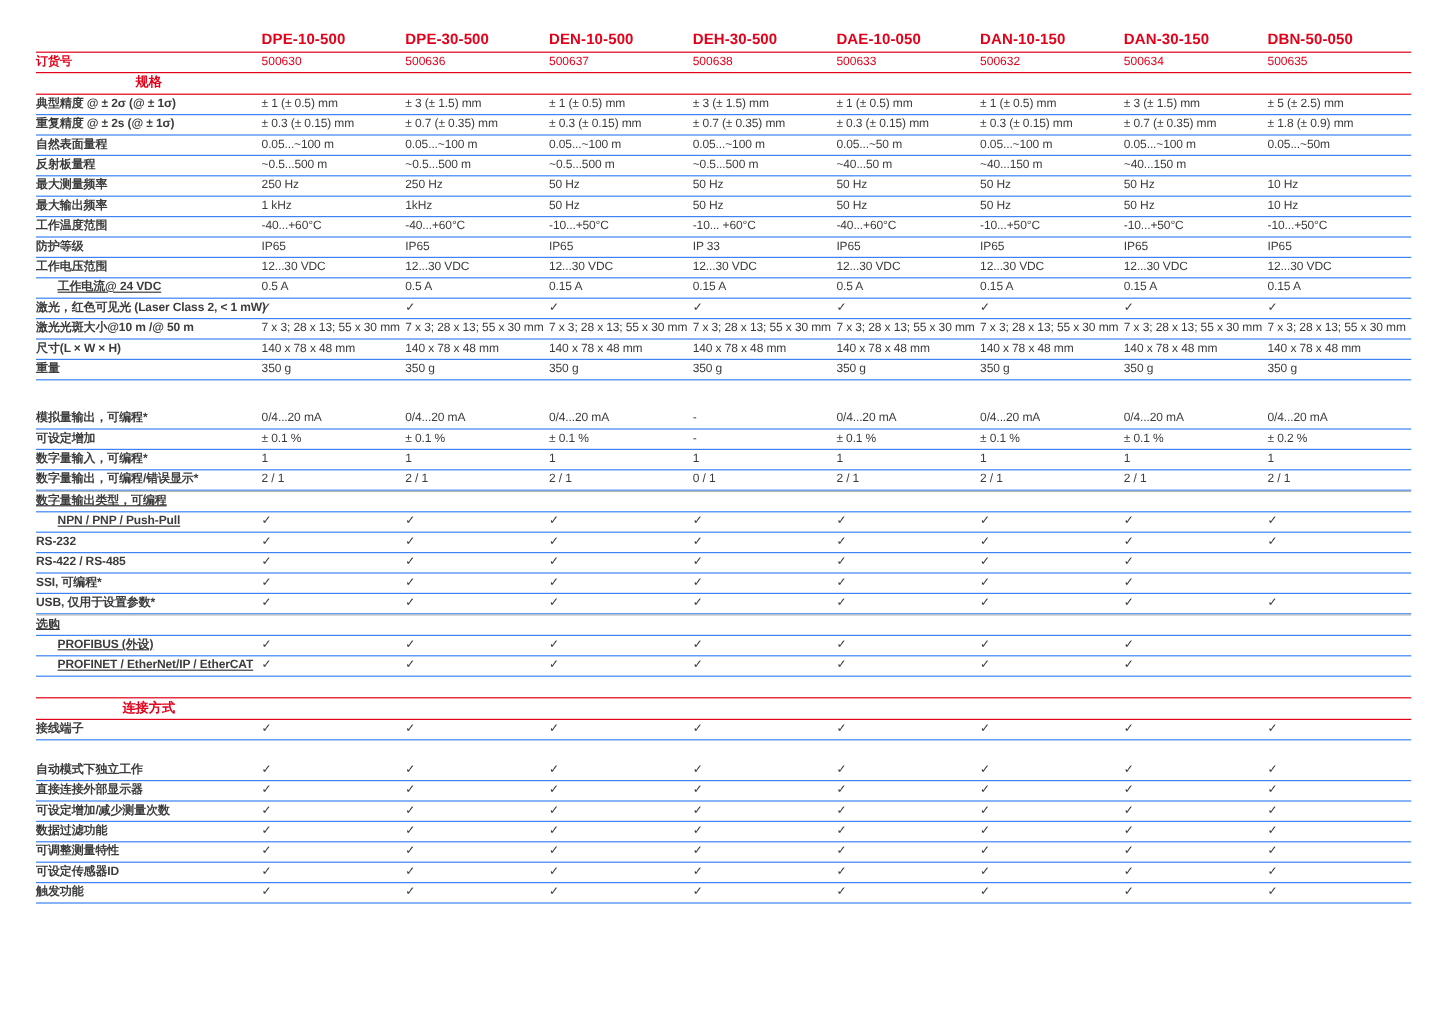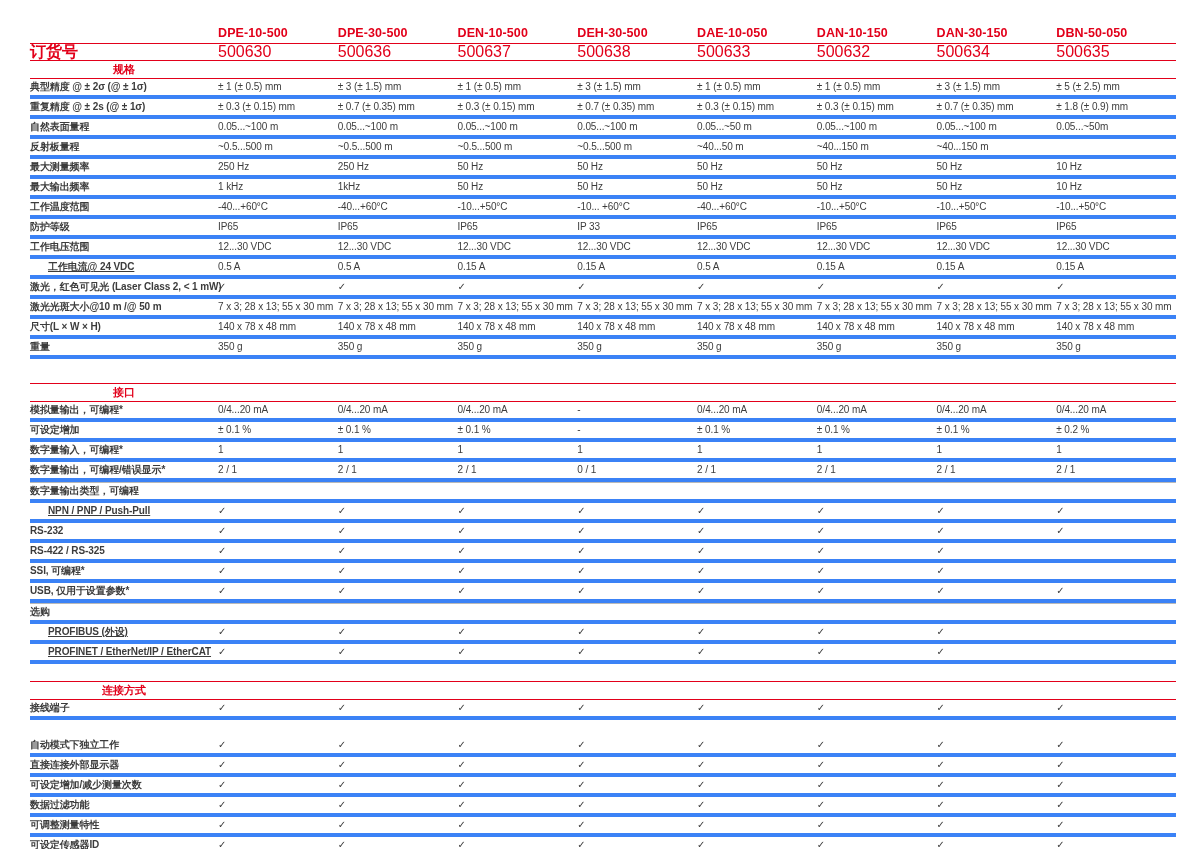--- a/index.html
+++ b/index.html
@@ -14,33 +14,33 @@
   .grid-row{display:grid;grid-template-columns:188px repeat(8,1fr);align-items:center;}
   .cell{white-space:nowrap;overflow:visible;}
 
   
   .product-row{padding-bottom:3px;}
   .product-row .cell{font-size:12.5px;font-weight:bold;color:var(--red);letter-spacing:0.1px;}
 
   
   .order-row{height:16px;line-height:16px;}
   .order-row .label{font-size:10.5px;font-weight:bold;color:var(--red);}
-  .order-row .cell{font-size:16px;color:var(--red);}
+  .order-row .cell{font-size:10px;color:var(--red);}
   .order-row{border-top:1px solid var(--red);}
 
   
   .section-row{height:17px;line-height:17px;border-top:1px solid var(--red);border-bottom:1px solid var(--red);}
   .section-row .label{font-size:11px;font-weight:bold;color:var(--red);text-align:center;}
 
   
-  .data-row{height:16px;line-height:16px;border-bottom:4px solid #3b82f6;}
+  .data-row{height:16px;line-height:16px;border-bottom:1px solid #3b82f6;}
   .data-row .label{font-size:10.5px;font-weight:bold;color:#222;}
   .data-row .cell{font-size:10px;color:#3c3c3c;letter-spacing:-0.1px;}
   .data-row.indent .label{padding-left:18px;text-decoration:underline;}
-  .data-row.subheader{border-top:1px solid #b9b9b9;}
+  .data-row.subheader{border-top:1px solid #b9b9b9;text-decoration:underline;}
   .check{font-size:10px;color:#2a2a2a;}
 
   .spacer-lg{height:24px;}
   .spacer-md{height:17px;}
   :root{--red:#e2001a;}
 </style>
 </head>
 <body>
 
 <div class="page">
@@ -226,31 +226,20 @@
         <div class="cell">350 g</div>
         <div class="cell">350 g</div>
         <div class="cell">350 g</div>
         <div class="cell">350 g</div>
         <div class="cell">350 g</div>
         <div class="cell">350 g</div>
         <div class="cell">350 g</div>
         <div class="cell">350 g</div>
       </div>
       <div class="spacer-lg"></div>
-      <div class="grid-row section-row">
-        <div class="cell label">接口</div>
-        <div class="cell"></div>
-        <div class="cell"></div>
-        <div class="cell"></div>
-        <div class="cell"></div>
-        <div class="cell"></div>
-        <div class="cell"></div>
-        <div class="cell"></div>
-        <div class="cell"></div>
-      </div>
       <div class="grid-row data-row">
         <div class="cell label">模拟量输出，可编程*</div>
         <div class="cell">0/4...20 mA</div>
         <div class="cell">0/4...20 mA</div>
         <div class="cell">0/4...20 mA</div>
         <div class="cell">-</div>
         <div class="cell">0/4...20 mA</div>
         <div class="cell">0/4...20 mA</div>
         <div class="cell">0/4...20 mA</div>
         <div class="cell">0/4...20 mA</div>
@@ -315,21 +304,21 @@
         <div class="cell check">✓</div>
         <div class="cell check">✓</div>
         <div class="cell check">✓</div>
         <div class="cell check">✓</div>
         <div class="cell check">✓</div>
         <div class="cell check">✓</div>
         <div class="cell check">✓</div>
         <div class="cell check">✓</div>
       </div>
       <div class="grid-row data-row">
-        <div class="cell label">RS-422 / RS-325</div>
+        <div class="cell label">RS-422 / RS-485</div>
         <div class="cell check">✓</div>
         <div class="cell check">✓</div>
         <div class="cell check">✓</div>
         <div class="cell check">✓</div>
         <div class="cell check">✓</div>
         <div class="cell check">✓</div>
         <div class="cell check">✓</div>
         <div class="cell"></div>
       </div>
       <div class="grid-row data-row">

